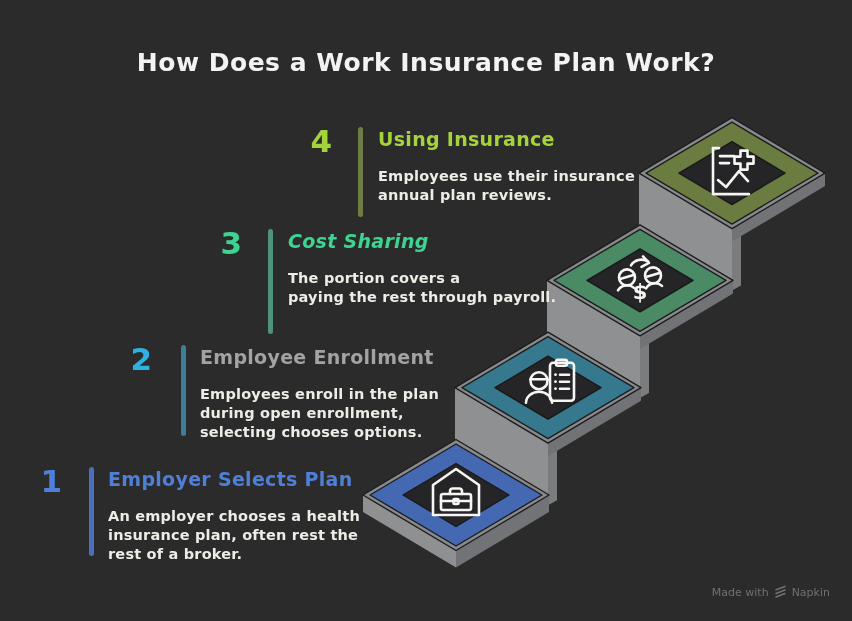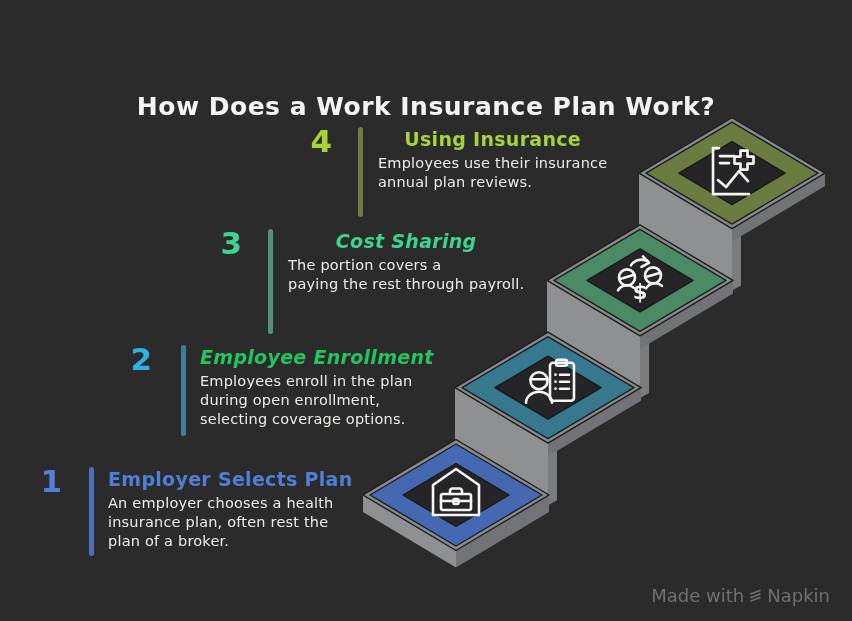--- a/index.html
+++ b/index.html
@@ -4,38 +4,38 @@
 <style>
   html,body{margin:0;padding:0;background:#1f1f1f;}
   #canvas{
     position:relative;width:852px;height:621px;overflow:hidden;
     background:#2b2b2b;
     font-family:"DejaVu Sans","Liberation Sans",sans-serif;
   }
   #stairs{position:absolute;left:0;top:0;}
   .page-title{
     position:absolute;left:0;top:48px;width:852px;text-align:center;
-    font-size:25px;font-weight:700;letter-spacing:.5px;color:#f4f3f1;margin-top:44px;
+    font-size:25px;font-weight:700;letter-spacing:.5px;color:#f4f3f1;
   }
   .step-num{
     position:absolute;width:38px;text-align:right;
     font-size:31px;font-weight:700;line-height:1;
   }
   .step-bar{position:absolute;width:5px;border-radius:2.5px;}
   .step-text{position:absolute;}
-  .step-title{font-size:19px;font-weight:700;letter-spacing:.3px;line-height:1.2;text-align:center;}
-  .step-desc{margin-top:3px;font-size:14.5px;font-weight:400;letter-spacing:.2px;
+  .step-title{font-size:19px;font-weight:700;letter-spacing:.3px;line-height:1.2;}
+  .step-desc{margin-top:16px;font-size:14.5px;font-weight:700;letter-spacing:.2px;
              line-height:19px;color:#eeece7;}
   .s1-num{left:24px;top:466px}  .s1-bar{left:89px;top:467px;height:89px}  .s1-text{left:108px;top:468px}
   .s2-num{left:114px;top:344px} .s2-bar{left:181px;top:345px;height:91px} .s2-text{left:200px;top:346px}
   .s3-num{left:204px;top:228px} .s3-bar{left:268px;top:229px;height:105px}.s3-text{left:288px;top:230px}
   .s4-num{left:294px;top:126px} .s4-bar{left:358px;top:127px;height:90px} .s4-text{left:378px;top:128px}
   .watermark{
     position:absolute;right:22px;top:585px;display:flex;align-items:center;gap:5px;
-    font-size:18px;font-weight:500;color:#707070;
+    font-size:11px;font-weight:500;color:#707070;
   }
 </style>
 </head>
 <body>
 
 <div id="canvas">
 
   <svg id="stairs" width="852" height="621" viewBox="0 0 852 621">
       <g>
         <polygon points="639,173.10000000000002 732,228.60000000000002 732,290.6 639,235.10000000000002" fill="#8e9092" stroke="none" stroke-width="0" stroke-linejoin="round"></polygon>
@@ -111,32 +111,32 @@
 
   <div class="page-title">How Does a Work Insurance Plan Work?</div>
 
   <div class="step-num s1-num" style="color: rgb(79, 127, 214);">1</div>
   <div class="step-bar s1-bar" style="background: rgb(74, 112, 189);"></div>
   <div class="step-text s1-text">
     <div class="step-title" style="color: rgb(79, 127, 214);">Employer Selects Plan</div>
     <div class="step-desc">
       <div>An employer chooses a health</div>
       <div>insurance plan, often rest the</div>
-      <div>plan of a broker.</div>
+      <div>rest of a broker.</div>
     </div>
   </div>
 
   <div class="step-num s2-num" style="color: rgb(47, 177, 228);">2</div>
   <div class="step-bar s2-bar" style="background: rgb(61, 127, 155);"></div>
   <div class="step-text s2-text">
-    <div class="step-title" style="color: #22c55e; font-style: italic;">Employee Enrollment</div>
+    <div class="step-title" style="color: #a3a3a3;">Employee Enrollment</div>
     <div class="step-desc">
       <div>Employees enroll in the plan</div>
       <div>during open enrollment,</div>
-      <div>selecting coverage options.</div>
+      <div>selecting chooses options.</div>
     </div>
   </div>
 
   <div class="step-num s3-num" style="color: rgb(61, 212, 146);">3</div>
   <div class="step-bar s3-bar" style="background: rgb(79, 147, 124);"></div>
   <div class="step-text s3-text">
     <div class="step-title" style="color: rgb(61, 212, 146); font-style: italic;">Cost Sharing</div>
     <div class="step-desc">
       <div>The portion covers a</div>
       <div>paying the rest through payroll.</div>

